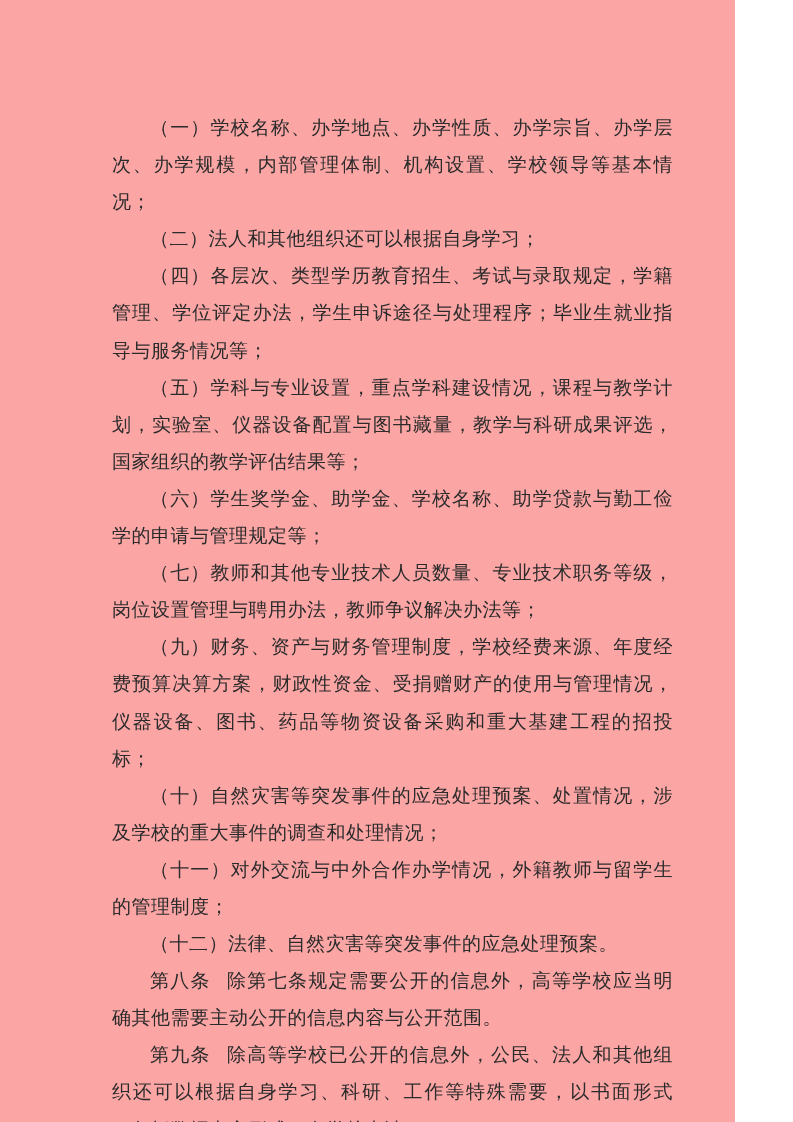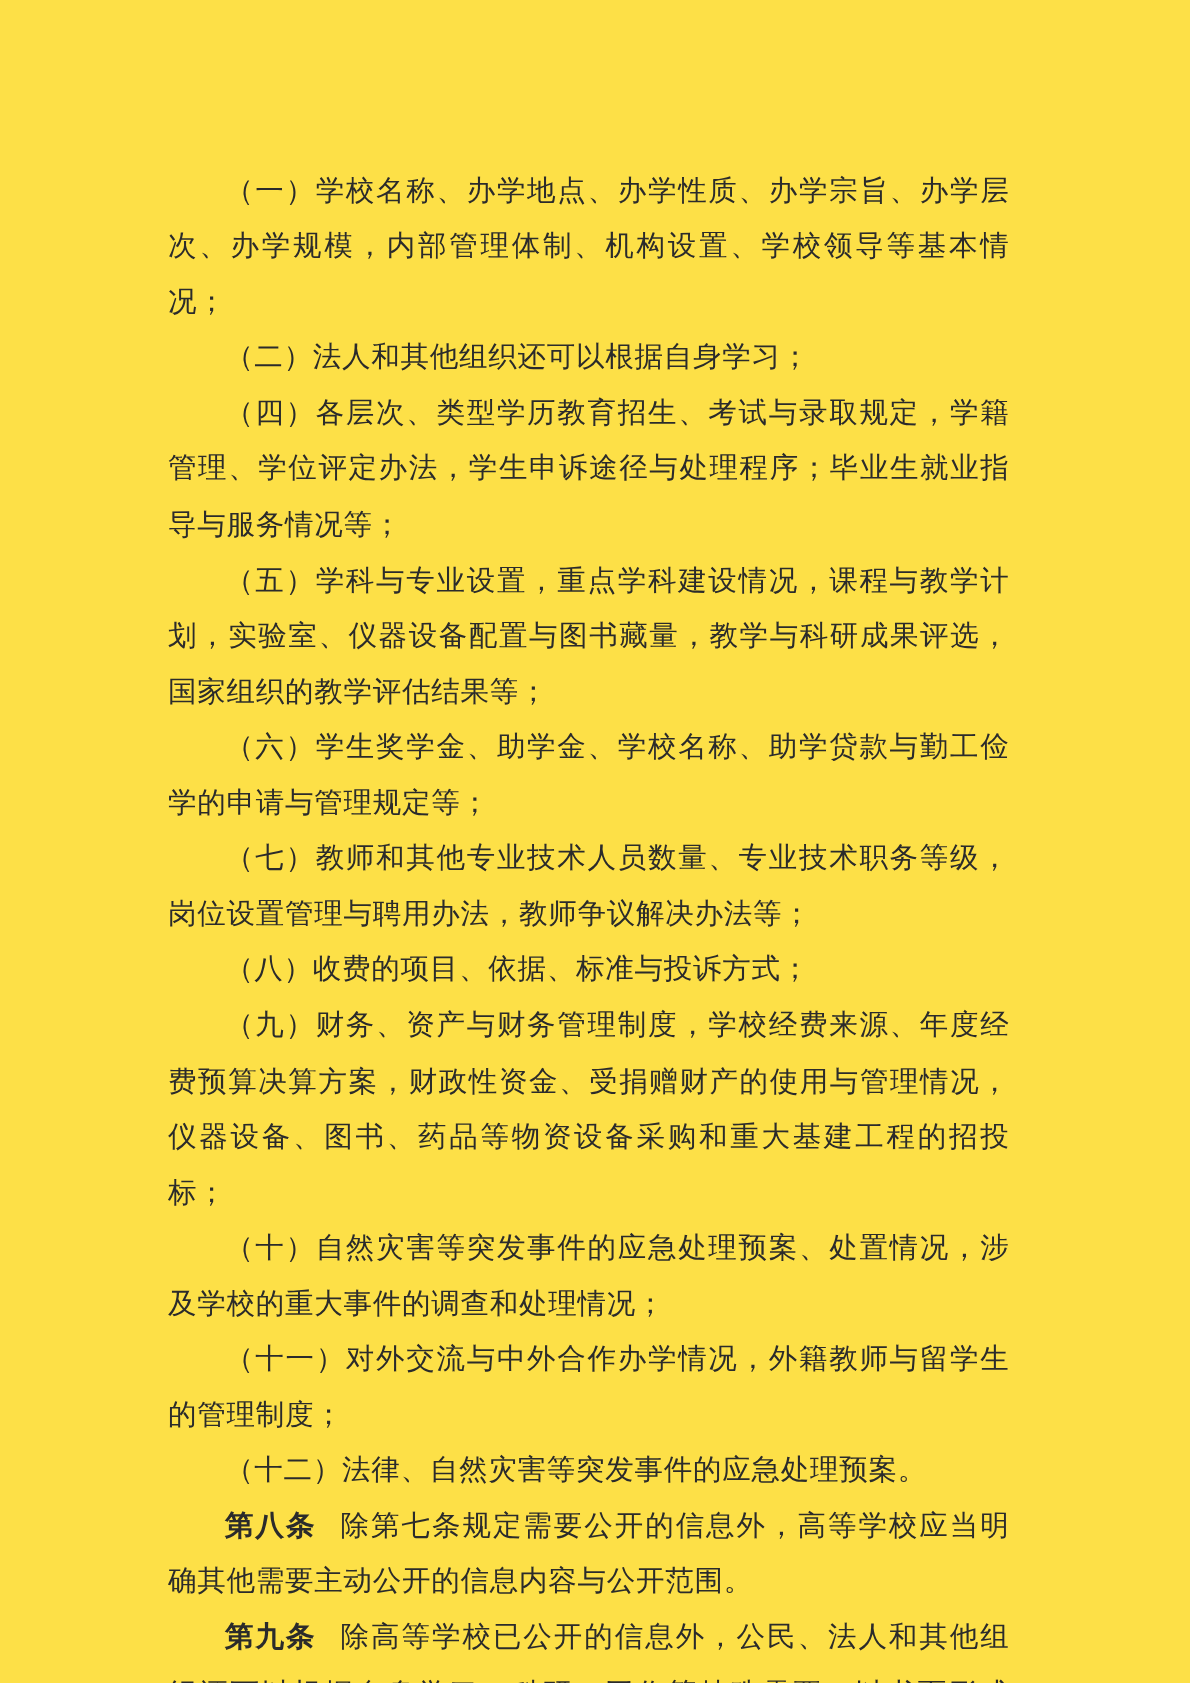--- a/index.html
+++ b/index.html
@@ -2,59 +2,58 @@
 <html><head>
 <meta charset="utf-8">
 <style>
   html, body {
     margin: 0;
     padding: 0;
     background: #ffffff;
   }
   .page {
     position: relative;
-    width: 793px;
+    width: 735px;
     height: 1122px;
-    background: #fde047;
+    background: #fca5a5;
     overflow: hidden;
   }
   .doc-body {
     position: absolute;
     left: 112px;
     top: 109px;
     width: 561px;
     font-family: "Liberation Serif", "DejaVu Serif", serif;
     font-size: 19px;
     line-height: 37.1px;
     color: #2b2b2b;
     letter-spacing: 0.5px;
   }
   .doc-body p {
     margin: 0;
     padding: 0;
     text-indent: 2em;
     text-align: justify;
   }
   .article-number {
-    font-weight: bold;
+    font-weight: normal;
     margin-right: 0.85em;
   }
 </style>
 </head>
 <body>
 
 <div class="page">
   <div class="doc-body">
     <p><span>（一）学校名称、办学地点、办学性质、办学宗旨、办学层次、办学规模，内部管理体制、机构设置、学校领导等基本情况；</span></p>
     <p><span>（二）法人和其他组织还可以根据自身学习；</span></p>
     <p><span>（四）各层次、类型学历教育招生、考试与录取规定，学籍管理、学位评定办法，学生申诉途径与处理程序；毕业生就业指导与服务情况等；</span></p>
     <p><span>（五）学科与专业设置，重点学科建设情况，课程与教学计划，实验室、仪器设备配置与图书藏量，教学与科研成果评选，国家组织的教学评估结果等；</span></p>
     <p><span>（六）学生奖学金、助学金、学校名称、助学贷款与勤工俭学的申请与管理规定等；</span></p>
     <p><span>（七）教师和其他专业技术人员数量、专业技术职务等级，岗位设置管理与聘用办法，教师争议解决办法等；</span></p>
-    <p><span>（八）收费的项目、依据、标准与投诉方式；</span></p>
     <p><span>（九）财务、资产与财务管理制度，学校经费来源、年度经费预算决算方案，财政性资金、受捐赠财产的使用与管理情况，仪器设备、图书、药品等物资设备采购和重大基建工程的招投标；</span></p>
     <p><span>（十）自然灾害等突发事件的应急处理预案、处置情况，涉及学校的重大事件的调查和处理情况；</span></p>
     <p><span>（十一）对外交流与中外合作办学情况，外籍教师与留学生的管理制度；</span></p>
     <p><span>（十二）法律、自然灾害等突发事件的应急处理预案。</span></p>
     <p><span class="article-number">第八条</span><span>除第七条规定需要公开的信息外，高等学校应当明确其他需要主动公开的信息内容与公开范围。</span></p>
     <p><span class="article-number">第九条</span><span>除高等学校已公开的信息外，公民、法人和其他组织还可以根据自身学习、科研、工作等特殊需要，以书面形式（包括数据电文形式）向学校申请</span></p>
   </div>
 </div>
 
 </body></html>

